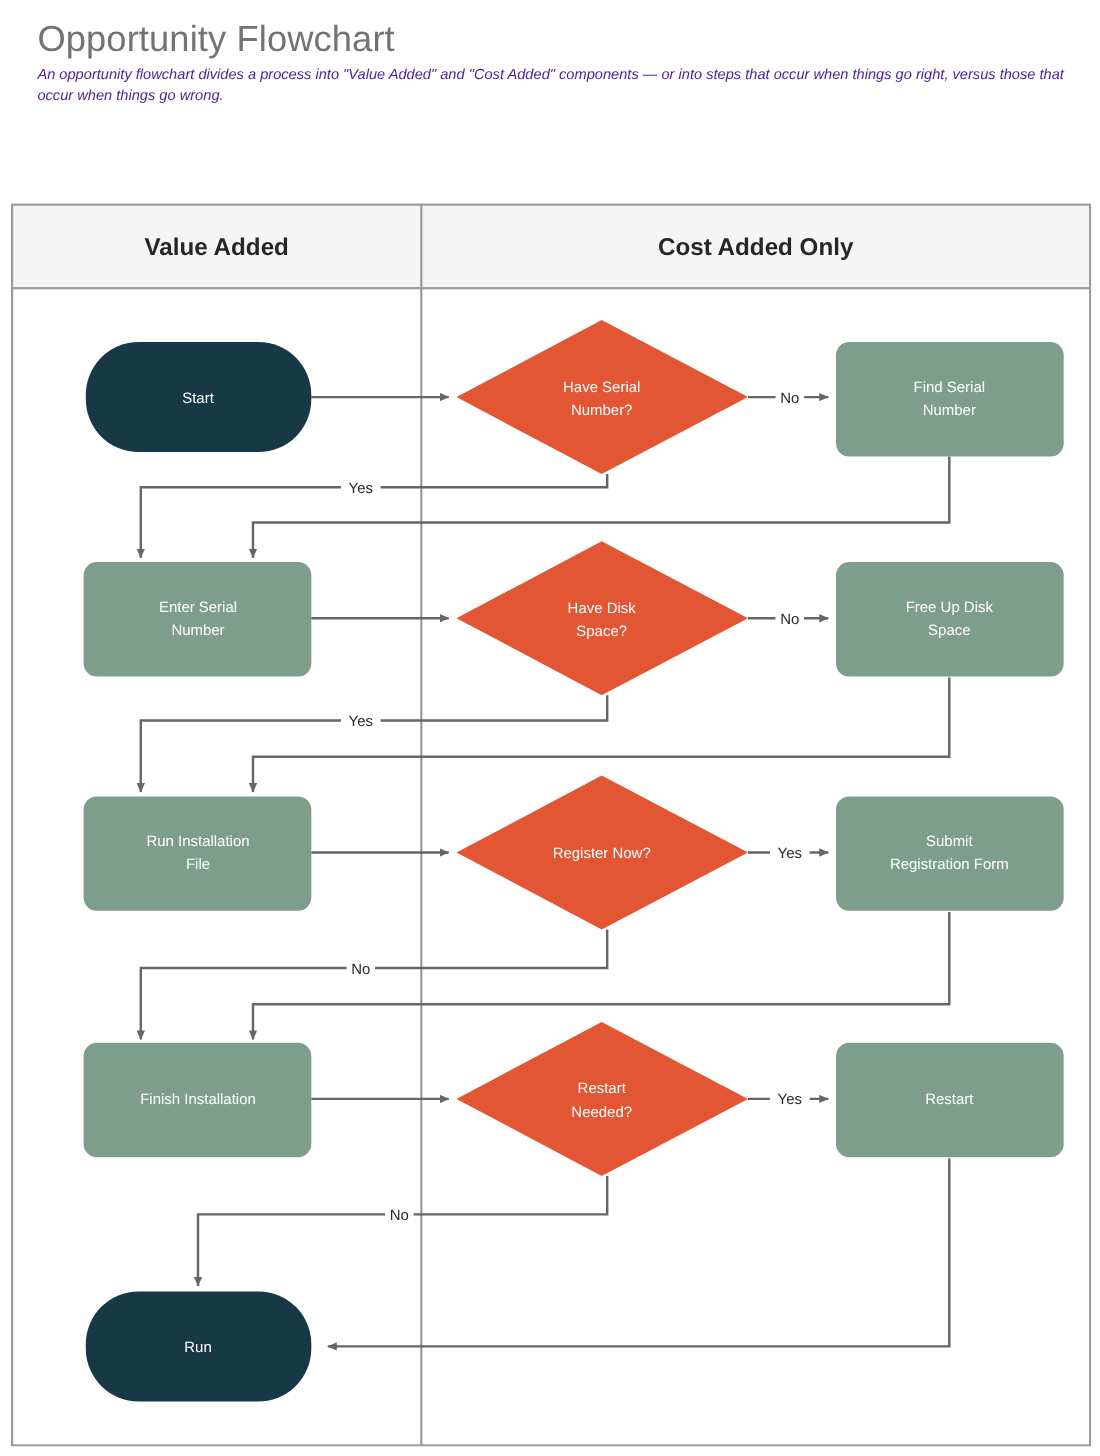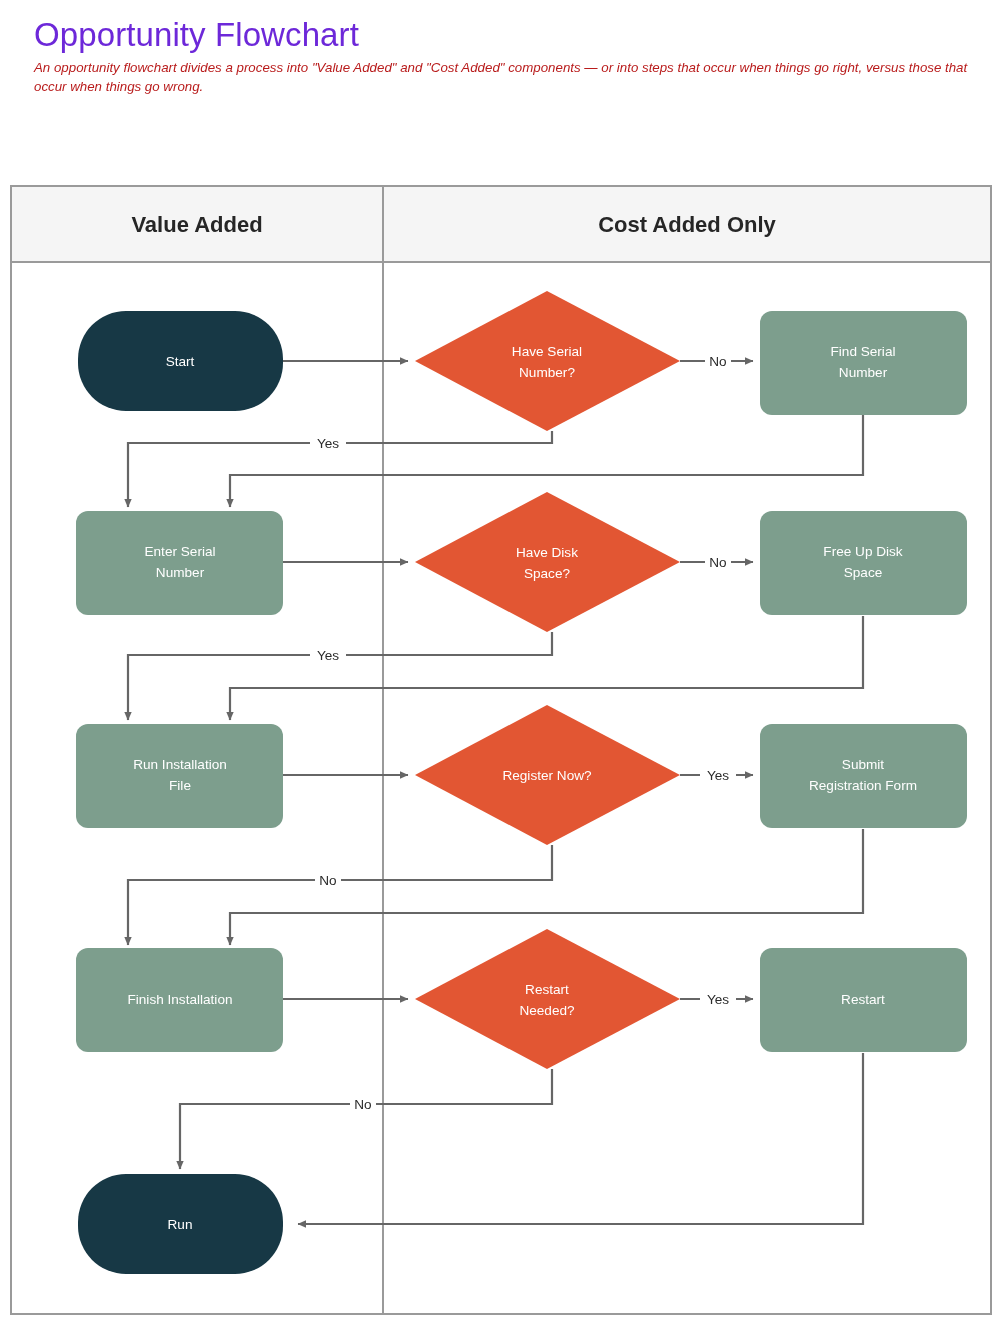--- a/index.html
+++ b/index.html
@@ -18,36 +18,36 @@
     position: relative;
     width: 1000px;
     height: 1324px;
   }
   .hdr {
     padding: 16px 0 0 34px;
   }
   .title {
     font-size: 33px;
     font-weight: 400;
-    color: #6d28d9;
+    color: #737373;
     line-height: 1.18;
     margin: 0 0 4px 0;
     letter-spacing: .1px;
   }
   .subtitle {
     font-size: 23px;
     font-weight: 400;
     color: #3b3b3b;
     line-height: 1.2;
     margin: 0 0 7px 0;
   }
   .desc {
     font-size: 13.3px;
     font-style: italic;
-    color: #b91c1c;
+    color: #4c1d95;
     line-height: 1.42;
     width: 940px;
     margin: 0;
   }
   .chart-wrap {
     position: absolute;
     left: 10px;
     top: 185px;
     width: 804px;
     height: 1130px;

